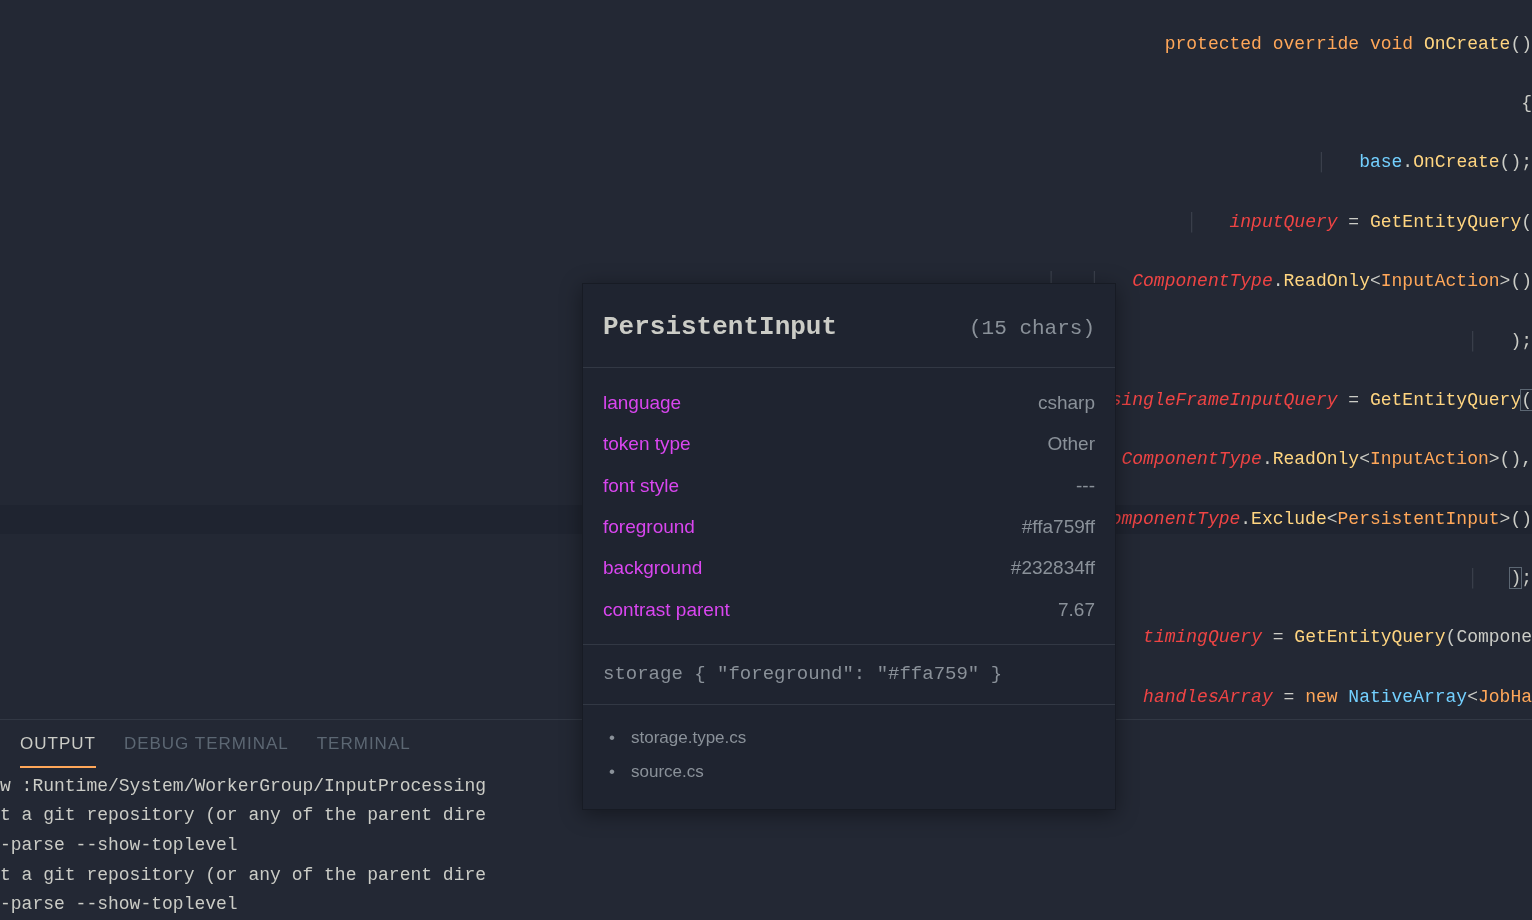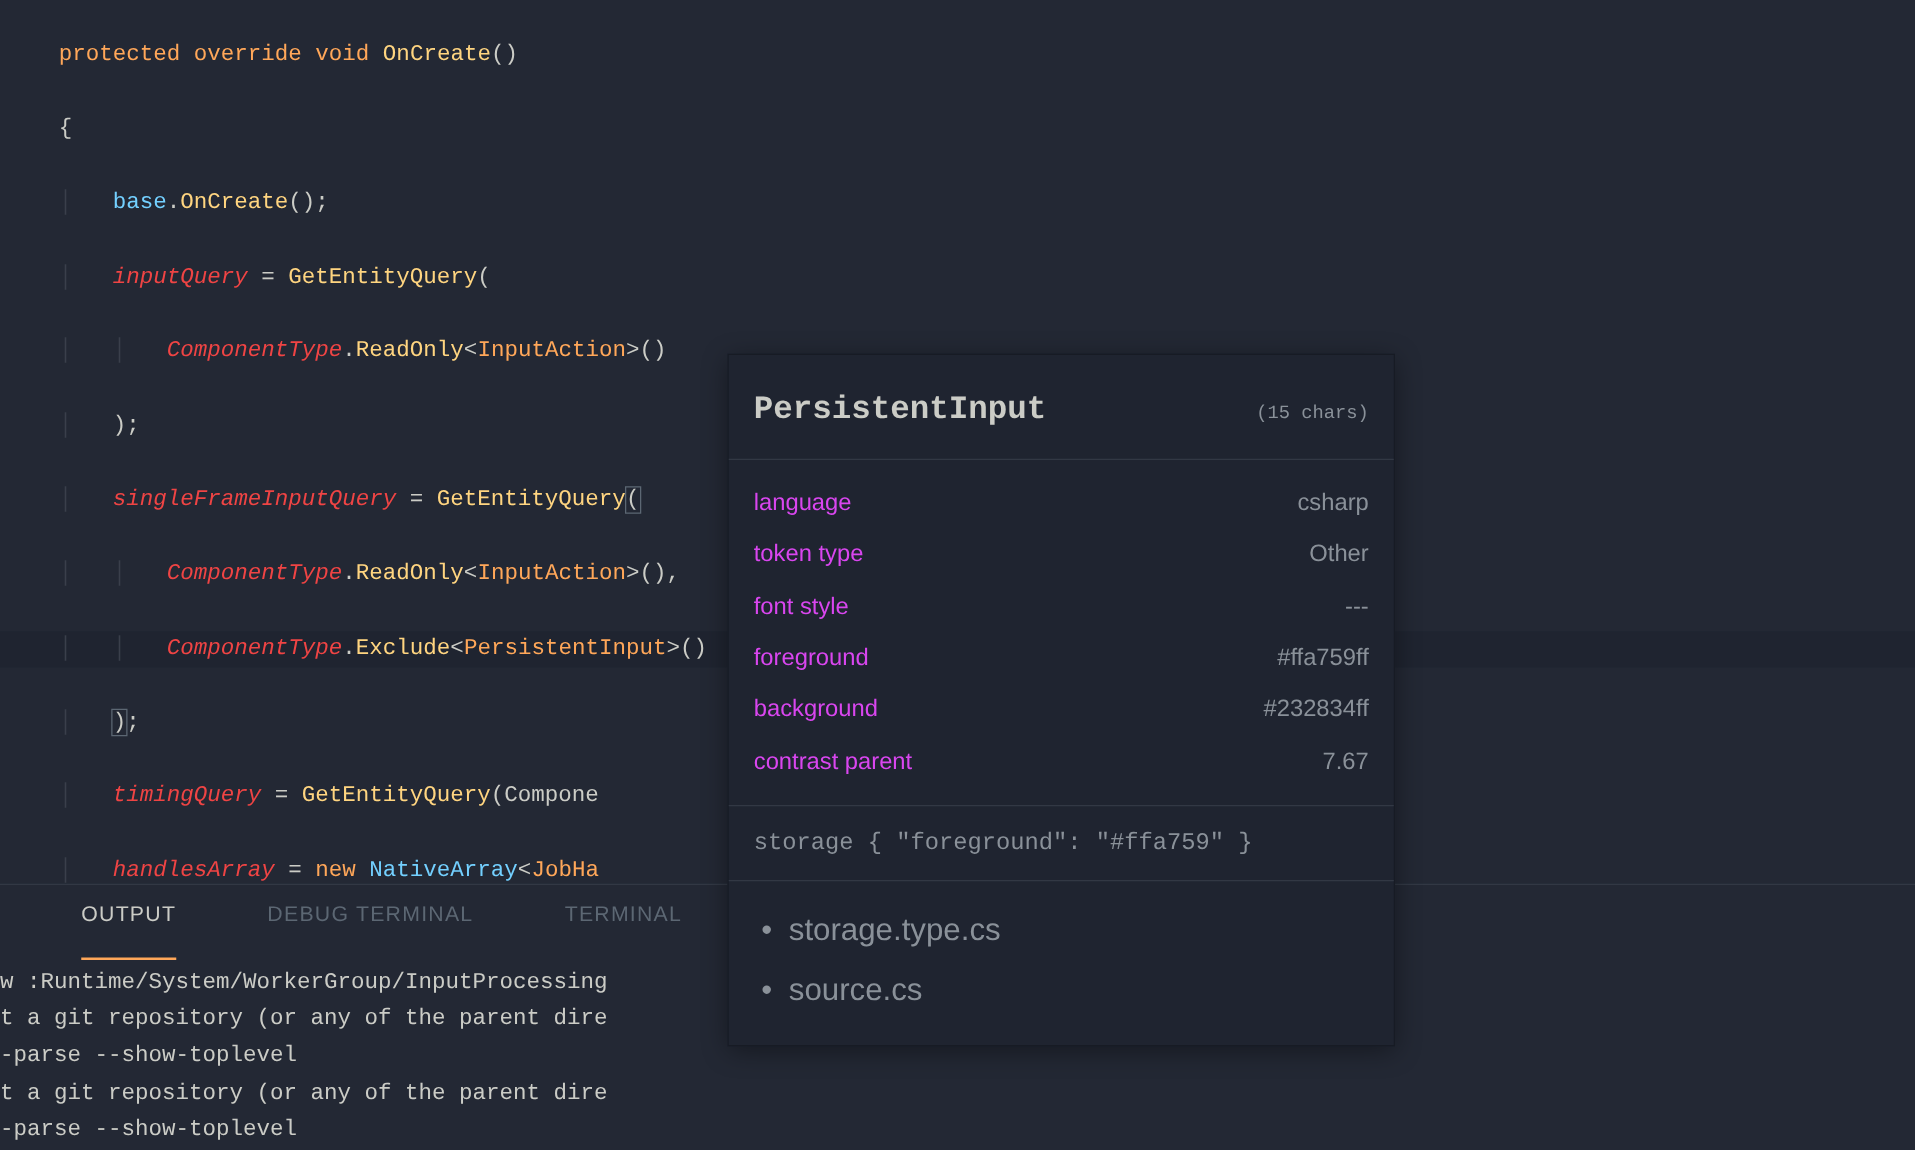--- a/index.html
+++ b/index.html
@@ -15,20 +15,21 @@
     position: relative;
   }
   .editor {
     padding: 0px 0 0 0;
     white-space: pre;
   }
   .line {
     padding-left: 47px;
     height: 29.7px;
     position: relative;
+    text-align: right;
   }
   .line.highlighted {
     background: #1f2430;
   }
   .indent-guide {
     color: #3a3f4b;
   }
   .kw { color: #ffa759; }
   .type { color: #73d0ff; }
   .method { color: #ffd580; }
@@ -61,21 +62,21 @@
     border-bottom: 1px solid #323844;
   }
   .tooltip-title {
     font-family: 'Courier New', monospace;
     font-size: 26px;
     font-weight: bold;
     color: #cbccc6;
   }
   .tooltip-chars {
     font-family: 'Courier New', monospace;
-    font-size: 15px;
+    font-size: 21px;
     color: #8a9199;
   }
   .tooltip-body {
     padding: 14px 20px 14px 20px;
     border-bottom: 1px solid #323844;
   }
   .tooltip-row {
     display: flex;
     justify-content: space-between;
     padding: 5px 0;
@@ -93,21 +94,21 @@
   .tooltip-list {
     padding: 16px 20px 20px 20px;
   }
   .tooltip-list ul {
     list-style: none;
     padding-left: 28px;
   }
   .tooltip-list li {
     position: relative;
     padding: 3px 0;
-    font-size: 25px;
+    font-size: 17px;
   }
   .tooltip-list li::before {
     content: "•";
     position: absolute;
     left: -22px;
     color: #8a9199;
   }
   .panel {
     position: absolute;
     bottom: 0;
@@ -119,23 +120,22 @@
   .panel-tabs {
     display: flex;
     gap: 28px;
     padding: 10px 20px 0 20px;
     font-family: -apple-system, BlinkMacSystemFont, 'Segoe UI', sans-serif;
     font-size: 17px;
     letter-spacing: 1px;
   }
   .panel-tab {
     color: #5c6773;
-    padding-bottom: 20px;
+    padding-bottom: 8px;
     cursor: pointer;
-    margin-left: 45px;
   }
   .panel-tab.active {
     color: #cbccc6;
     border-bottom: 2px solid #ffa759;
   }
   .panel-output {
     padding: 4px 0 0 0;
     font-family: 'Courier New', monospace;
     font-size: 18px;
     color: #cbccc6;

